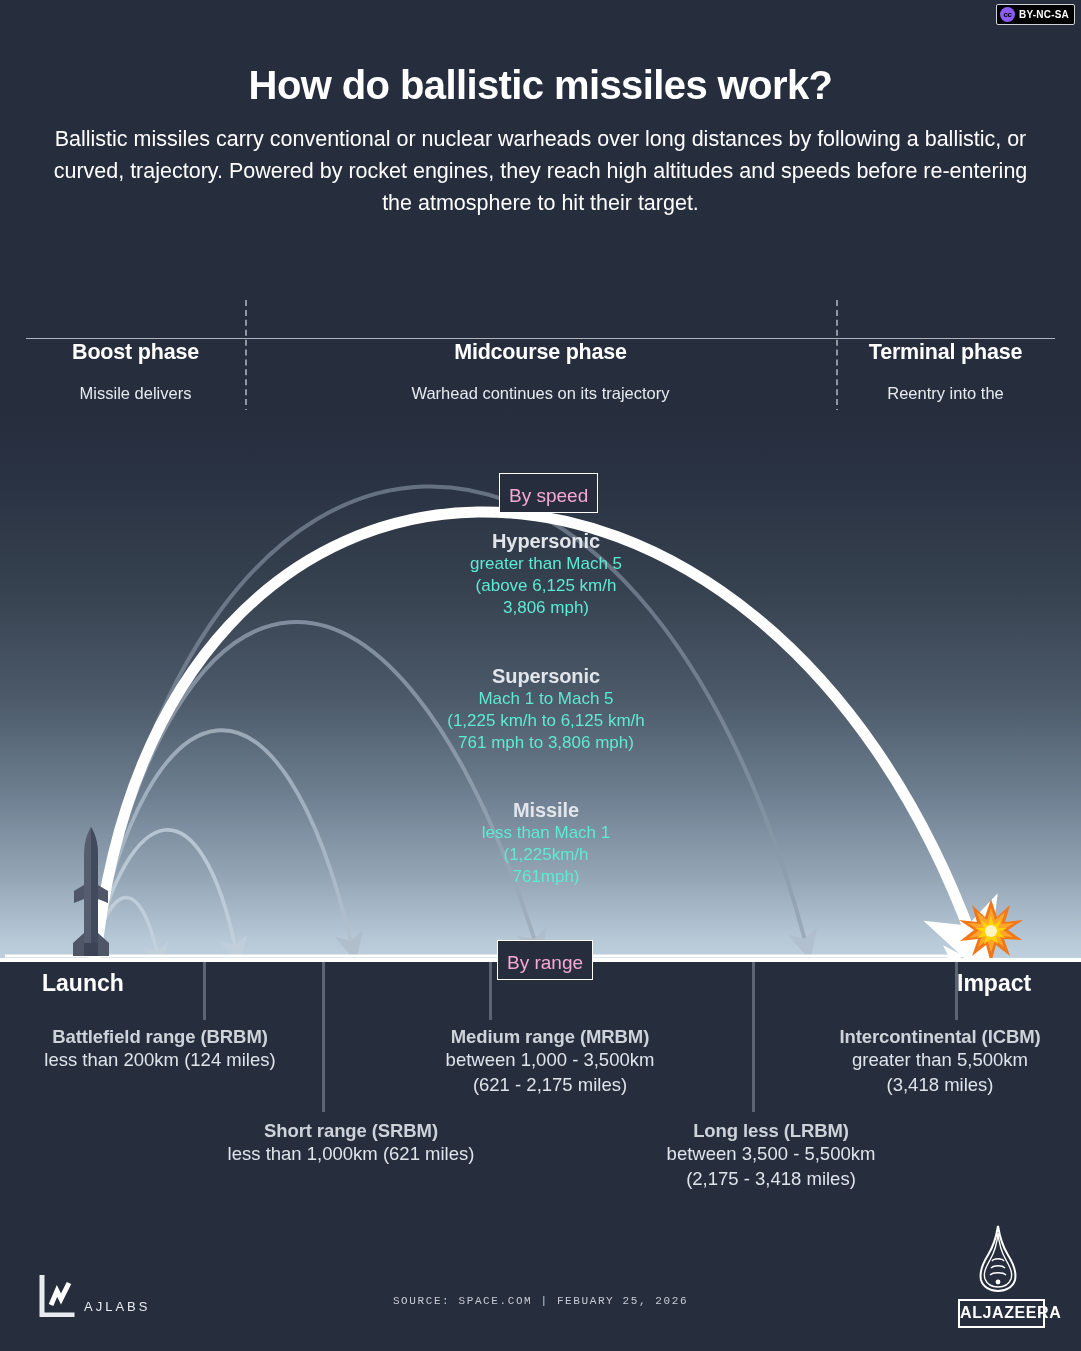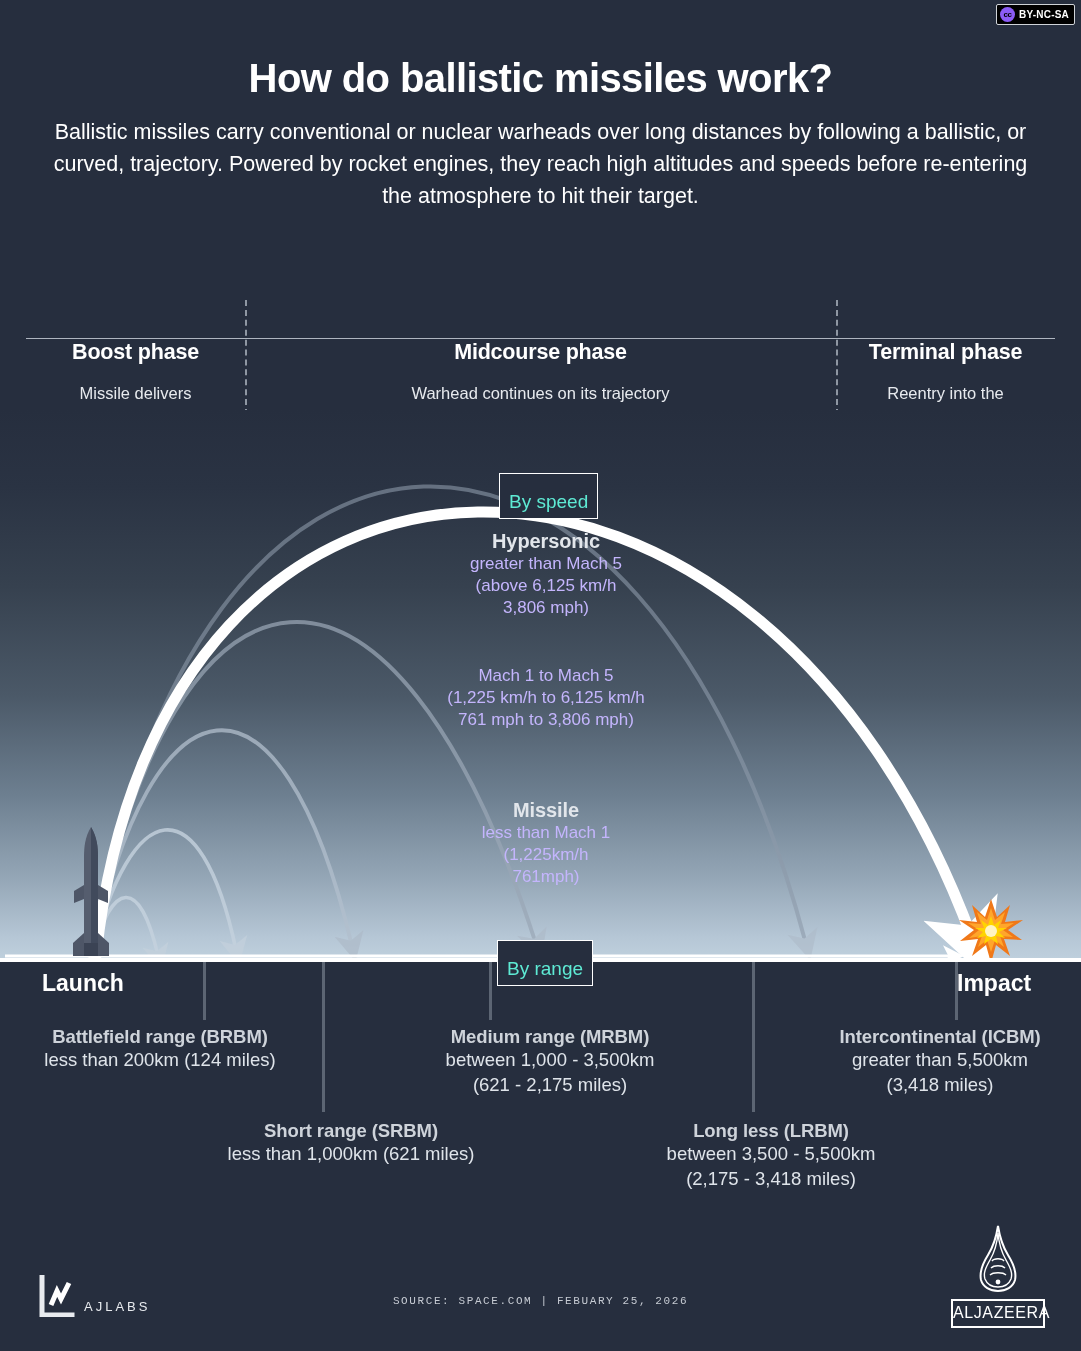--- a/index.html
+++ b/index.html
@@ -21,21 +21,21 @@
   .cc-circle {
     width: 15px; height: 15px; border-radius: 50%;
     background: #8b5cf6; color: #000;
     font-size: 8px; font-weight: bold;
     display: flex; align-items: center; justify-content: center;
     letter-spacing: -0.5px; font-family: "Liberation Sans", sans-serif;
   }
   .cc-text { color: #fff; font-size: 10px; font-weight: bold; letter-spacing: 0.2px; }
 
   
-  .header { position: absolute; top: 0; left: 0; width: 1081px; padding-top: 28px; text-align: center; margin-top: 28px; }
+  .header { position: absolute; top: 0; left: 0; width: 1081px; padding-top: 63px; text-align: center; }
   .title {
     color: #ffffff; font-size: 40px; font-weight: bold;
     letter-spacing: -0.6px; line-height: 1.1;
   }
   .subtitle {
     color: #ffffff; font-size: 21.5px; line-height: 1.48;
     margin: 17px auto 0; width: 980px; font-weight: 400;
   }
 
   
@@ -64,30 +64,30 @@
       #4b5968 52%, #6d7f90 70%, #94a6b6 85%, #b6c7d6 96%, #bfd0dd 100%);
     overflow: hidden;
   }
   .ground-line {
     position: absolute; left: 0; top: 958px; width: 1081px; height: 4px; background: #ffffff;
   }
 
   
   .chip {
     position: absolute; background: #262e3e; border: 1.5px solid #ffffff;
-    color: #5eead4; font-size: 19px; padding: 18px 9px 5px; line-height: 1.1;
+    color: #f9a8d4; font-size: 19px; padding: 12px 9px 5px; line-height: 1.1;
     white-space: nowrap;
   }
   #chip-speed { left: 499px; top: 473px; }
   #chip-range { left: 497px; top: 940px; }
 
   
   .speed-block { position: absolute; width: 380px; left: 356px; text-align: center; }
   .speed-name { color: #e2e6eb; font-size: 20px; font-weight: bold; letter-spacing: -0.1px; }
-  .speed-detail { color: #c4b5fd; font-size: 17px; line-height: 1.28; font-weight: 400; }
+  .speed-detail { color: #5eead4; font-size: 17px; line-height: 1.28; font-weight: 400; }
   #sb-hyper { top: 530px; }
   #sb-super { top: 665px; }
   #sb-sub   { top: 799px; }
 
   
   .ground-label { position: absolute; color: #ffffff; font-size: 23px; font-weight: bold; }
   #label-launch { left: 42px; top: 970px; }
   #label-impact { left: 957px; top: 970px; }
 
   
@@ -107,22 +107,22 @@
   
   .footer-source {
     position: absolute; left: 0; top: 1295px; width: 1081px; text-align: center;
     color: #c6cbd3; font-size: 11px; letter-spacing: 1.6px;
     font-family: "Liberation Mono", monospace;
   }
   .ajlabs { position: absolute; left: 38px; top: 1275px; display: flex; align-items: flex-end; gap: 4px; justify-content: center; }
   .ajlabs-text { color: #e8ebef; font-size: 13px; letter-spacing: 3px; font-weight: 500; padding-bottom: 3px; }
   .aj-logo { position: absolute; right: 36px; top: 1225px; width: 94px; text-align: center; }
   .aj-name {
-    border: 2px solid #ffffff; color: #ffffff; font-size: 16px; font-weight: normal;
-    letter-spacing: 0.6px; padding: 3px 0 4px; margin-top: 2px;
+    border: 2px solid #ffffff; color: #ffffff; font-size: 16px; font-weight: bold;
+    letter-spacing: 0.6px; padding: 3px 0 4px; margin-top: 2px; margin-left: 7px;
   }
 </style>
 </head>
 <body>
 
 <div class="page">
 
   <div class="cc-badge">
     <span class="cc-circle">cc</span>
     <span class="cc-text">BY-NC-SA</span>
@@ -210,20 +210,21 @@
   <div class="chip" id="chip-speed">By speed</div>
   <div class="chip" id="chip-range">By range</div>
 
   <div class="speed-block" id="sb-hyper">
     <div class="speed-name">Hypersonic</div>
     <div class="speed-detail">greater than Mach 5</div>
     <div class="speed-detail">(above 6,125 km/h</div>
     <div class="speed-detail">3,806 mph)</div>
   </div>
   <div class="speed-block" id="sb-super">
+    <div class="speed-name">Supersonic</div>
     <div class="speed-detail">Mach 1 to Mach 5</div>
     <div class="speed-detail">(1,225 km/h to 6,125 km/h</div>
     <div class="speed-detail">761 mph to 3,806 mph)</div>
   </div>
   <div class="speed-block" id="sb-sub">
     <div class="speed-name">Missile</div>
     <div class="speed-detail">less than Mach 1</div>
     <div class="speed-detail">(1,225km/h</div>
     <div class="speed-detail">761mph)</div>
   </div>

